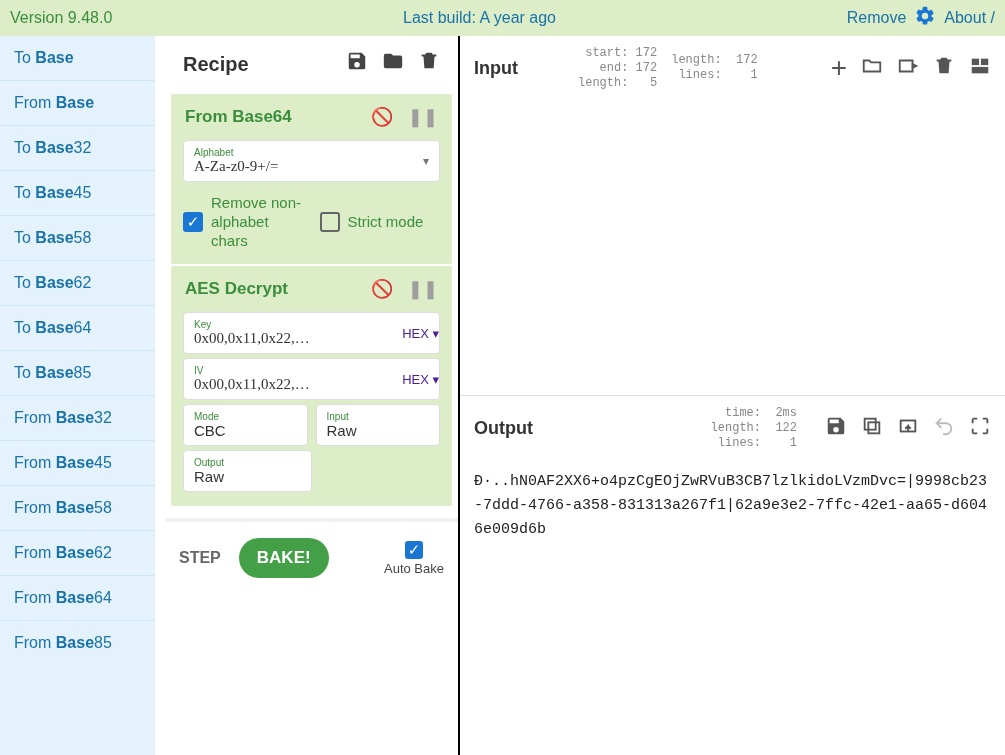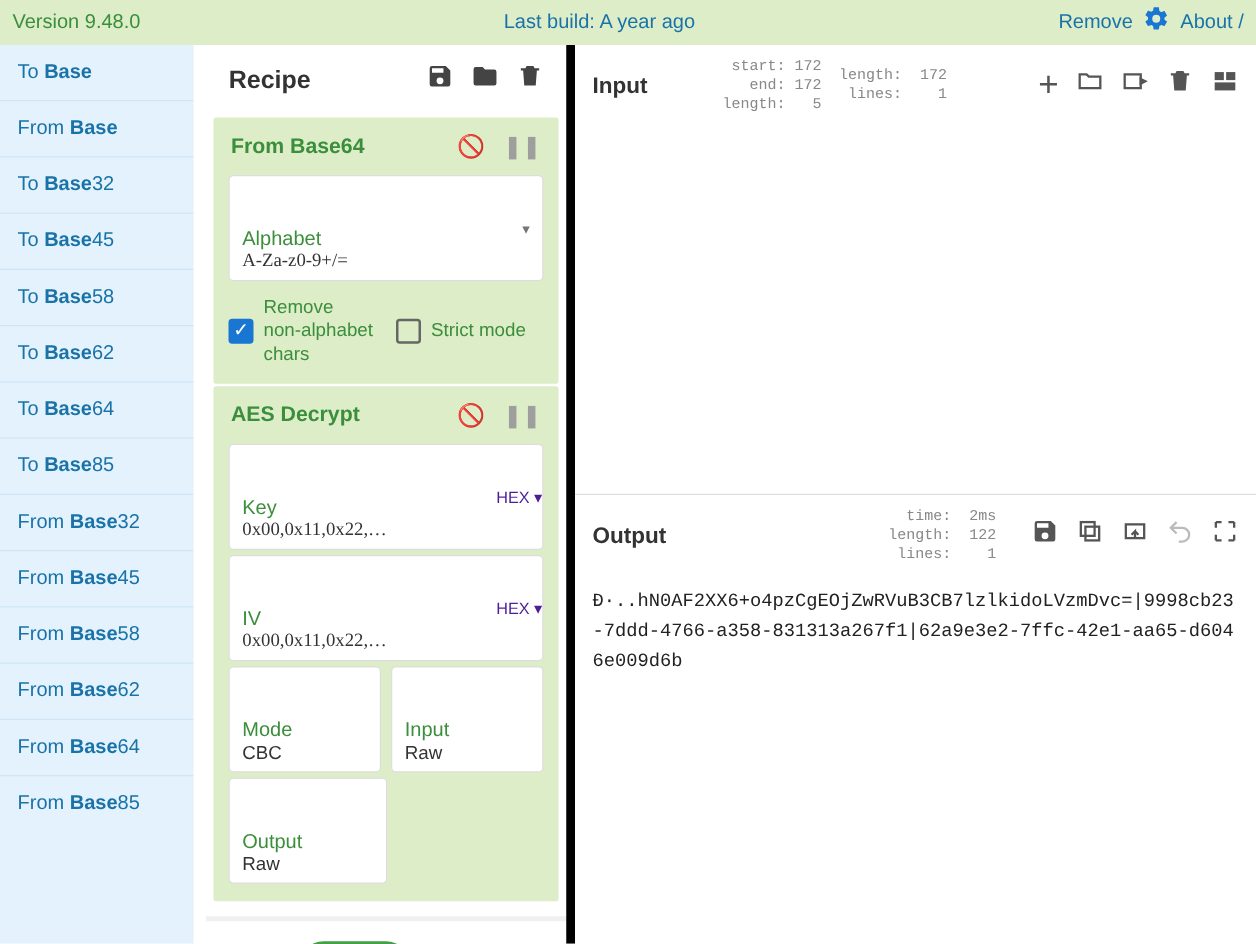--- a/index.html
+++ b/index.html
@@ -15,36 +15,36 @@
 
 
 .cols { display: flex; height: calc(100% - 36px); }
 .sidebar { width: 155px; background: #e3f2fd; overflow-y: auto; }
 .op-item { padding: 13px 14px; color: #1a73a8; font-size: 16px; cursor: grab; }
 .op-item + .op-item { border-top: 1px solid #cfe6f7; }
 .op-item strong { font-weight: 700; }
 
 .splitter { width: 10px; background: #fff; }
 
-.recipe-col { width: 295px; background: #fff; display: flex; flex-direction: column; border-right: 7px solid #000000; }
+.recipe-col { width: 295px; background: #fff; display: flex; flex-direction: column; border-right: 2px solid #000000; }
 .recipe-head { height: 56px; display: flex; align-items: center; padding: 0 18px; }
 .recipe-head .title { font-size: 20px; font-weight: 600; color: #333; flex: 1; }
 .recipe-head .icons { display: flex; gap: 14px; font-size: 22px; color: #444; }
 .recipe-head .icons span { cursor: pointer; }
 
 .recipe-body { flex: 1; overflow-y: auto; background: #fff; }
 
 .op { background: #dcedc8; margin: 2px 6px 2px 6px; border-radius: 2px; padding: 0 0 10px 0; }
 .op-title-row { display: flex; align-items: center; padding: 12px 14px 8px 14px; gap: 8px; }
 .op-title { color: #3b8e3b; font-weight: 600; font-size: 17px; flex: 1; }
 .op-title-icons { display: flex; gap: 14px; color: #9e9e9e; font-size: 18px; }
 .op-title-icons span { cursor: pointer; }
 
 .arg-box { background: #fff; border: 1px solid #ddd; border-radius: 4px; margin: 4px 12px; padding: 6px 10px; position: relative; }
-.arg-label { font-size: 16px; color: #3b8e3b; margin-top: 36px; }
+.arg-label { font-size: 10px; color: #3b8e3b; }
 .arg-val { font-size: 15px; color: #333; font-family: Liberation Serif, serif; white-space: nowrap; overflow: hidden; text-overflow: ellipsis; }
 .arg-suffix { position: absolute; right: 0; top: 50%; transform: translateY(-50%); font-size: 13px; color: #4c1d95; }
 .arg-caret { position: absolute; right: 10px; top: 50%; transform: translateY(-50%); color: #777; font-size: 12px; }
 .arg-row2 { display: flex; gap: 8px; margin: 4px 12px; }
 .arg-row2 .arg-box { margin: 0; flex: 1; }
 
 .checks { display: flex; gap: 16px; padding: 8px 12px 4px 12px; }
 .check { display: flex; align-items: center; gap: 8px; flex: 1; font-size: 15px; color: #3b8e3b; line-height: 1.25; }
 .cb { width: 20px; height: 20px; border: 2px solid #666; border-radius: 3px; flex-shrink: 0; display: flex; align-items: center; justify-content: center; cursor: pointer; }
 .cb.checked { background: #1976d2; border-color: #1976d2; color: #fff; font-size: 15px; }

